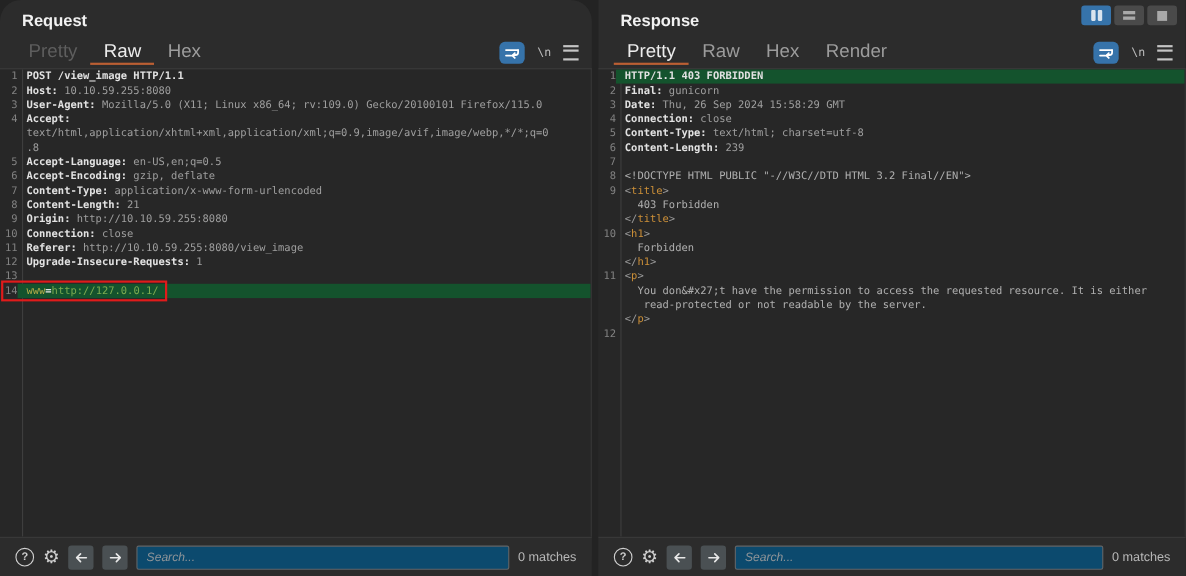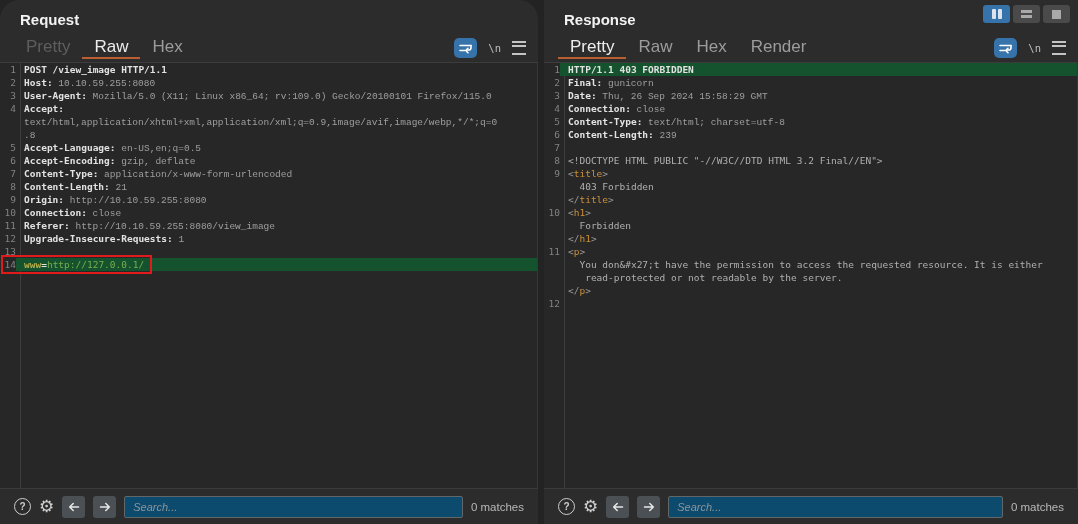--- a/index.html
+++ b/index.html
@@ -40,22 +40,22 @@
   }
   .editor::before{content:'';position:absolute;left:20px;top:0;bottom:0;width:1px;background:#3e3e3e;}
   .row{display:flex;height:13px;line-height:13px;position:relative;}
   .ln{flex:0 0 16px;text-align:right;color:#828282;user-select:none;}
   .code{flex:1;white-space:pre;padding-left:8px;position:relative;}
   .code.hl{background:#14532d;}
   .redbox{position:absolute;left:1px;top:-3px;width:147px;height:15px;border:2px solid #e01b1b;z-index:3;pointer-events:none;}
 
   .sg-plain{color:#e2e2e2;font-weight:bold;}
   .sg-name{color:#e2e2e2;font-weight:bold;}
-  .sg-val{color:#9f9f9f;font-family:Liberation Mono, monospace;}
-  .sg-param{color:#b4ab49;font-weight:bold;}
+  .sg-val{color:#9f9f9f;}
+  .sg-param{color:#b4ab49;font-weight:normal;}
   .sg-url{color:#7cab50;}
   .sg-tag{color:#cd9038;}
   .sg-punct{color:#999999;}
   .sg-text{color:#b0b0b0;}
 
   .findbar{
     position:absolute;left:0;right:0;bottom:0;height:36px;background:#2c2c2c;
     border-top:1px solid #3a3a3a;display:flex;align-items:center;gap:8px;
     padding:0 14px;box-sizing:border-box;
   }

